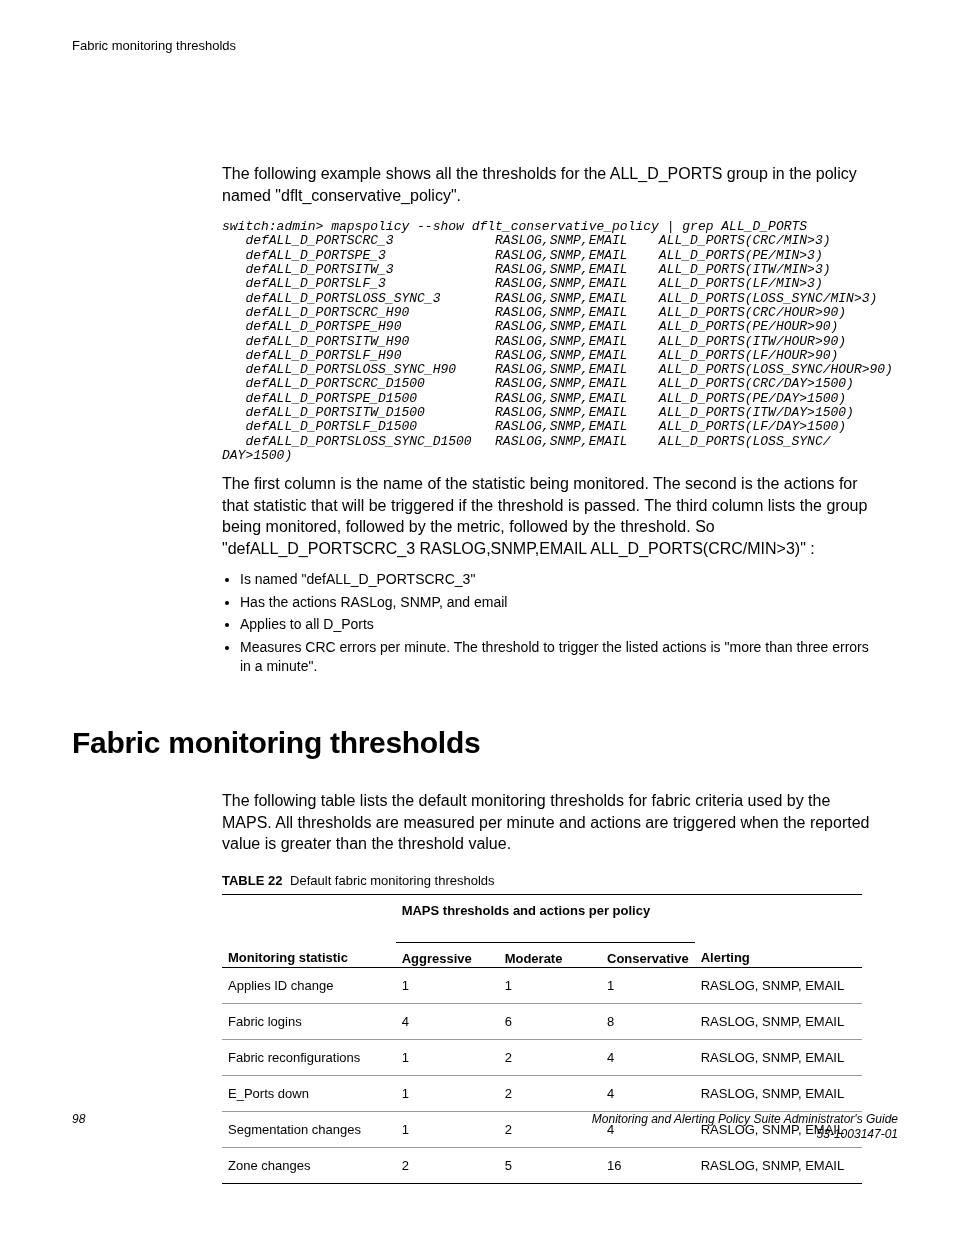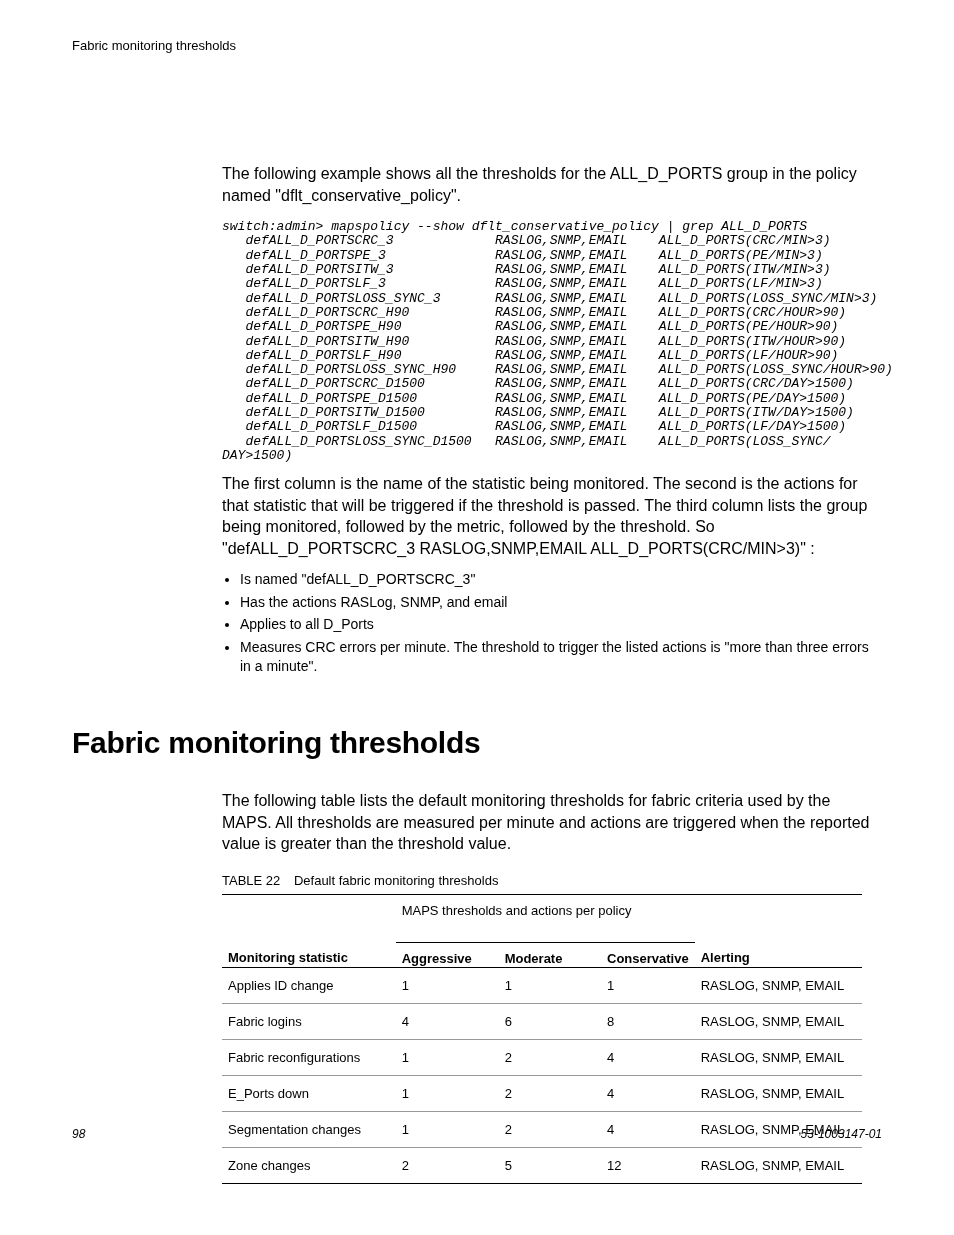--- a/index.html
+++ b/index.html
@@ -55,57 +55,57 @@
     font-weight: bold;
     font-size: 30px;
     margin: 50px 0 30px 0;
     letter-spacing: -0.3px;
   }
   .table-caption {
     font-size: 13px;
     margin: 18px 0 6px 0;
   }
   .table-caption b {
-    font-weight: normal;
-    margin-right: 10px;
+    font-weight: bold;
+    margin-right: 4px;
   }
   table.thresh {
     width: 640px;
     border-collapse: collapse;
     font-size: 13px;
   }
   table.thresh th, table.thresh td {
     text-align: left;
     padding: 10px 6px;
     vertical-align: top;
   }
   table.thresh tr.group th {
     border-top: 1.5px solid #000;
     border-bottom: 1.5px solid #000;
-    font-weight: normal;
+    font-weight: bold;
     padding-top: 8px;
     padding-bottom: 24px;
   }
   table.thresh tr.colhead th {
     border-bottom: 1.5px solid #000;
     font-weight: bold;
     padding-top: 8px;
     padding-bottom: 1px;
   }
   table.thresh tbody tr td {
     border-bottom: 1px solid #999;
   }
   table.thresh tbody tr:last-child td {
     border-bottom: 1.5px solid #000;
   }
   .footer {
     position: absolute;
     bottom: 30px;
     left: 72px;
-    right: 72px;
+    right: 56px;
     font-size: 12px;
     font-style: italic;
   }
   .footer .pg {
     float: left;
     font-style: italic;
   }
   .footer .doc {
     float: right;
     text-align: right;
@@ -212,27 +212,28 @@
           <td>Segmentation changes</td>
           <td>1</td>
           <td>2</td>
           <td>4</td>
           <td>RASLOG, SNMP, EMAIL</td>
         </tr>
         <tr>
           <td>Zone changes</td>
           <td>2</td>
           <td>5</td>
-          <td>12</td>
+          <td>16</td>
           <td>RASLOG, SNMP, EMAIL</td>
         </tr>
       </tbody>
     </table>
   </div>
 
   <div class="footer">
     <div class="pg">98</div>
     <div class="doc">
+      <div>Monitoring and Alerting Policy Suite Administrator's Guide</div>
       <div>53-1003147-01</div>
     </div>
   </div>
 
 </div>
 
 </body></html>

